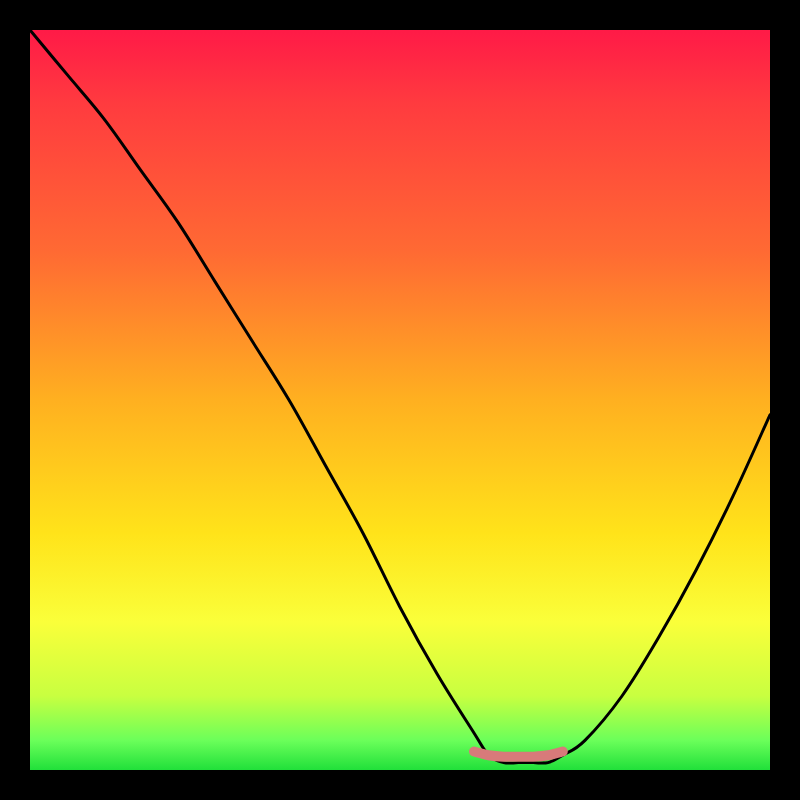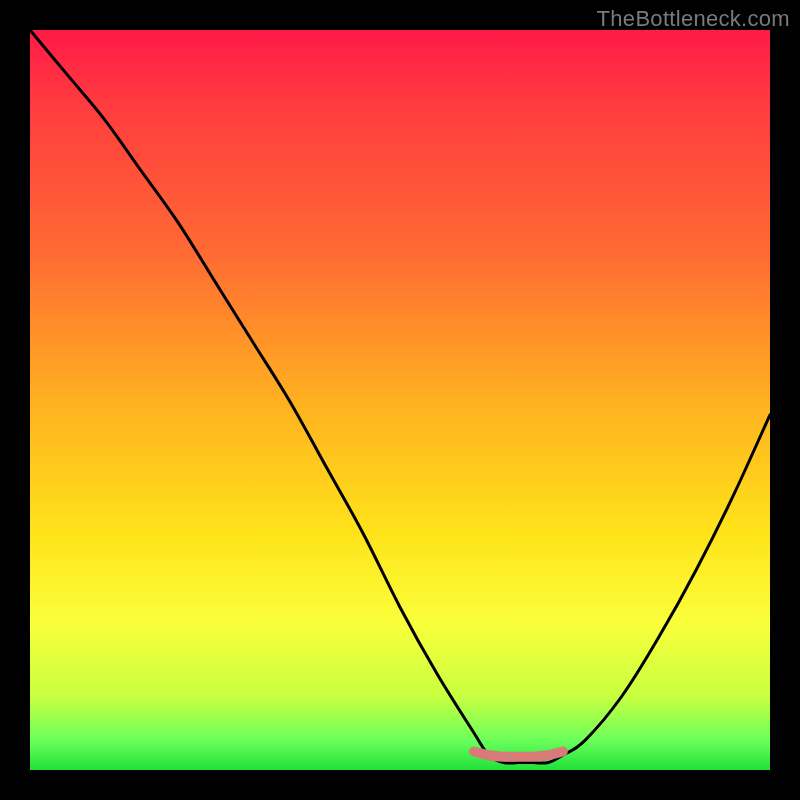--- a/index.html
+++ b/index.html
@@ -60,14 +60,13 @@
 </head>
 <body>
 
 <div class="frame">
   <div class="plot-area">
     <svg class="curve" viewBox="0 0 740 740" preserveAspectRatio="none">
       <path fill="none" stroke-width="3" stroke-linecap="round" d="M 0.0 0.0 C 6.7 8.0, 23.7 28.4, 37.0 44.4 C 50.3 60.4, 60.7 71.5, 74.0 88.8 C 87.3 106.1, 97.7 122.0, 111.0 140.6 C 124.3 159.2, 134.7 172.4, 148.0 192.4 C 161.3 212.4, 171.7 230.3, 185.0 251.6 C 198.3 272.9, 208.7 289.5, 222.0 310.8 C 235.3 332.1, 245.7 347.4, 259.0 370.0 C 272.3 392.6, 282.7 412.6, 296.0 436.6 C 309.3 460.6, 319.7 477.9, 333.0 503.2 C 346.3 528.5, 356.7 551.9, 370.0 577.2 C 383.3 602.5, 393.7 621.2, 407.0 643.8 C 420.3 666.4, 434.7 688.3, 444.0 703.0 C 453.3 717.7, 453.5 719.9, 458.8 725.2 C 464.1 730.5, 468.3 731.3, 473.6 732.6 C 478.9 733.9, 483.1 732.6, 488.4 732.6 C 493.7 732.6, 497.9 732.6, 503.2 732.6 C 508.5 732.6, 512.7 733.9, 518.0 732.6 C 523.3 731.3, 526.1 729.2, 532.8 725.2 C 539.5 721.2, 544.3 721.1, 555.0 710.4 C 565.7 699.7, 578.7 684.6, 592.0 666.0 C 605.3 647.4, 615.7 629.4, 629.0 606.8 C 642.3 584.2, 652.7 565.5, 666.0 540.2 C 679.3 514.9, 689.7 494.2, 703.0 466.2 C 716.3 438.2, 733.3 399.5, 740.0 384.8" stroke="#000000"></path>
       <path fill="none" stroke-width="10" stroke-linecap="round" d="M 444.0 721.5 C 446.7 722.2, 453.5 724.3, 458.8 725.2 C 464.1 726.1, 468.3 726.4, 473.6 726.7 C 478.9 726.9, 483.1 726.7, 488.4 726.7 C 493.7 726.7, 497.9 726.9, 503.2 726.7 C 508.5 726.4, 512.7 726.1, 518.0 725.2 C 523.3 724.3, 530.1 722.2, 532.8 721.5" stroke="#d87a7a"></path>
     </svg>
   </div>
-  <div class="watermark">TheBottleneck.com</div>
 </div>
 
 </body></html>

